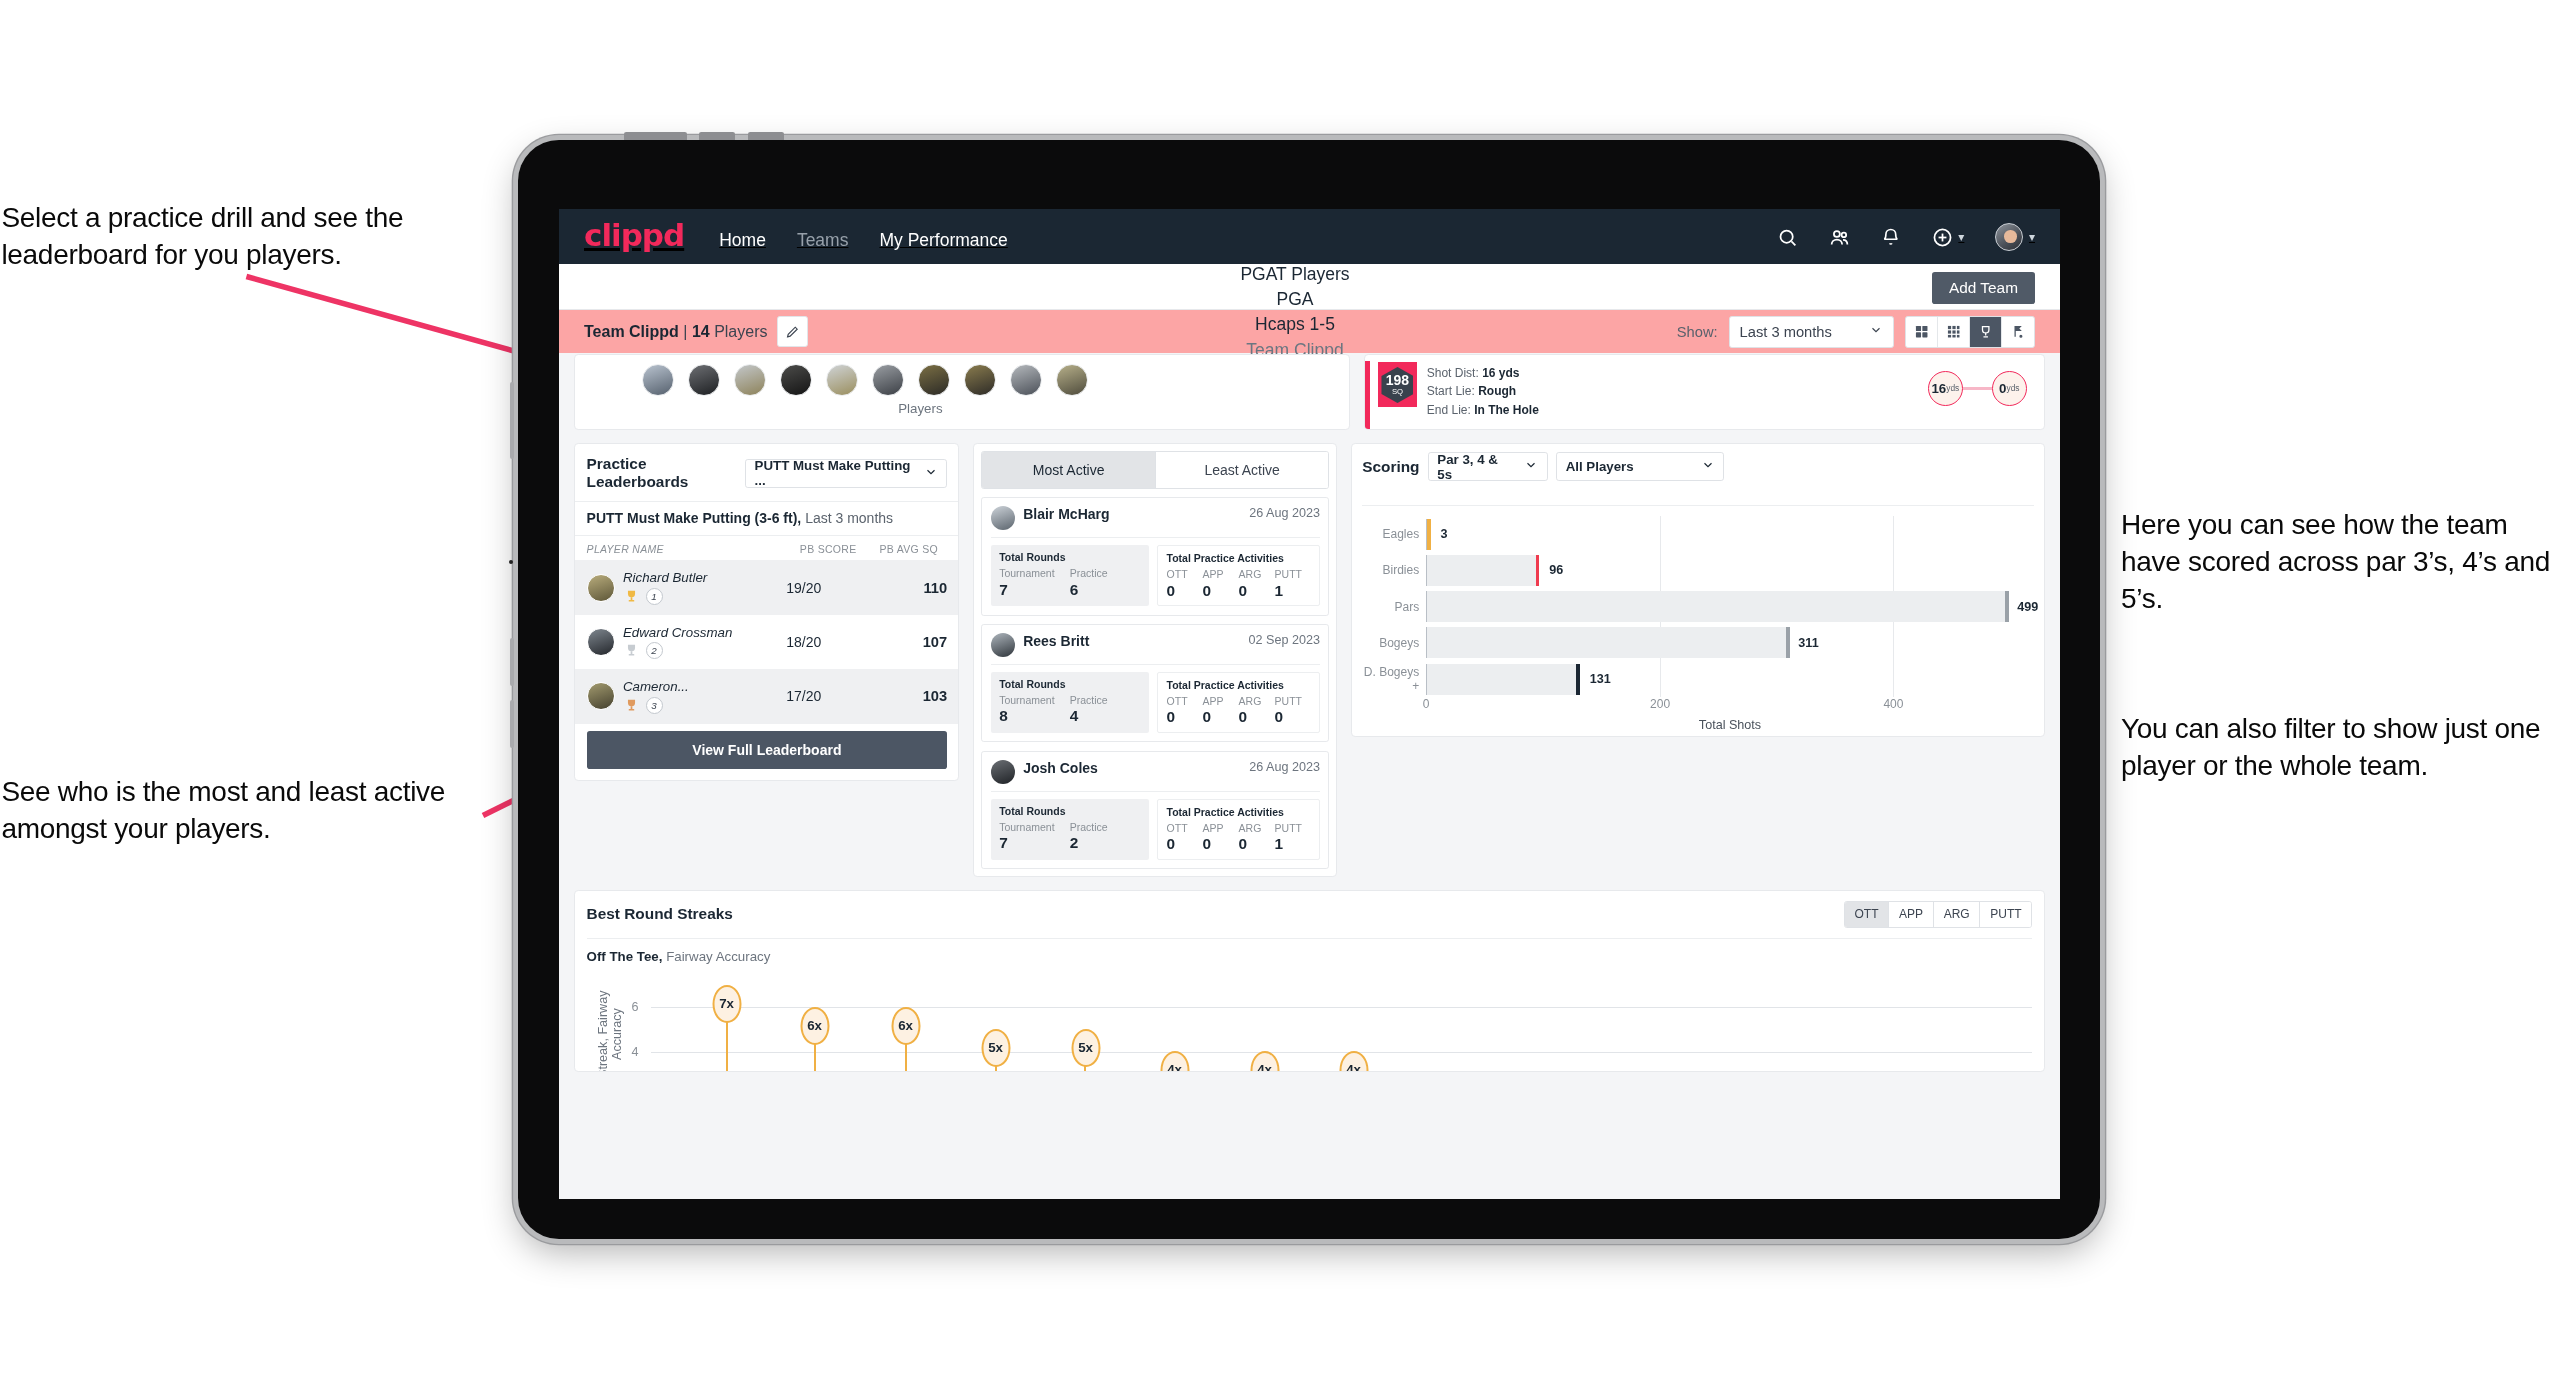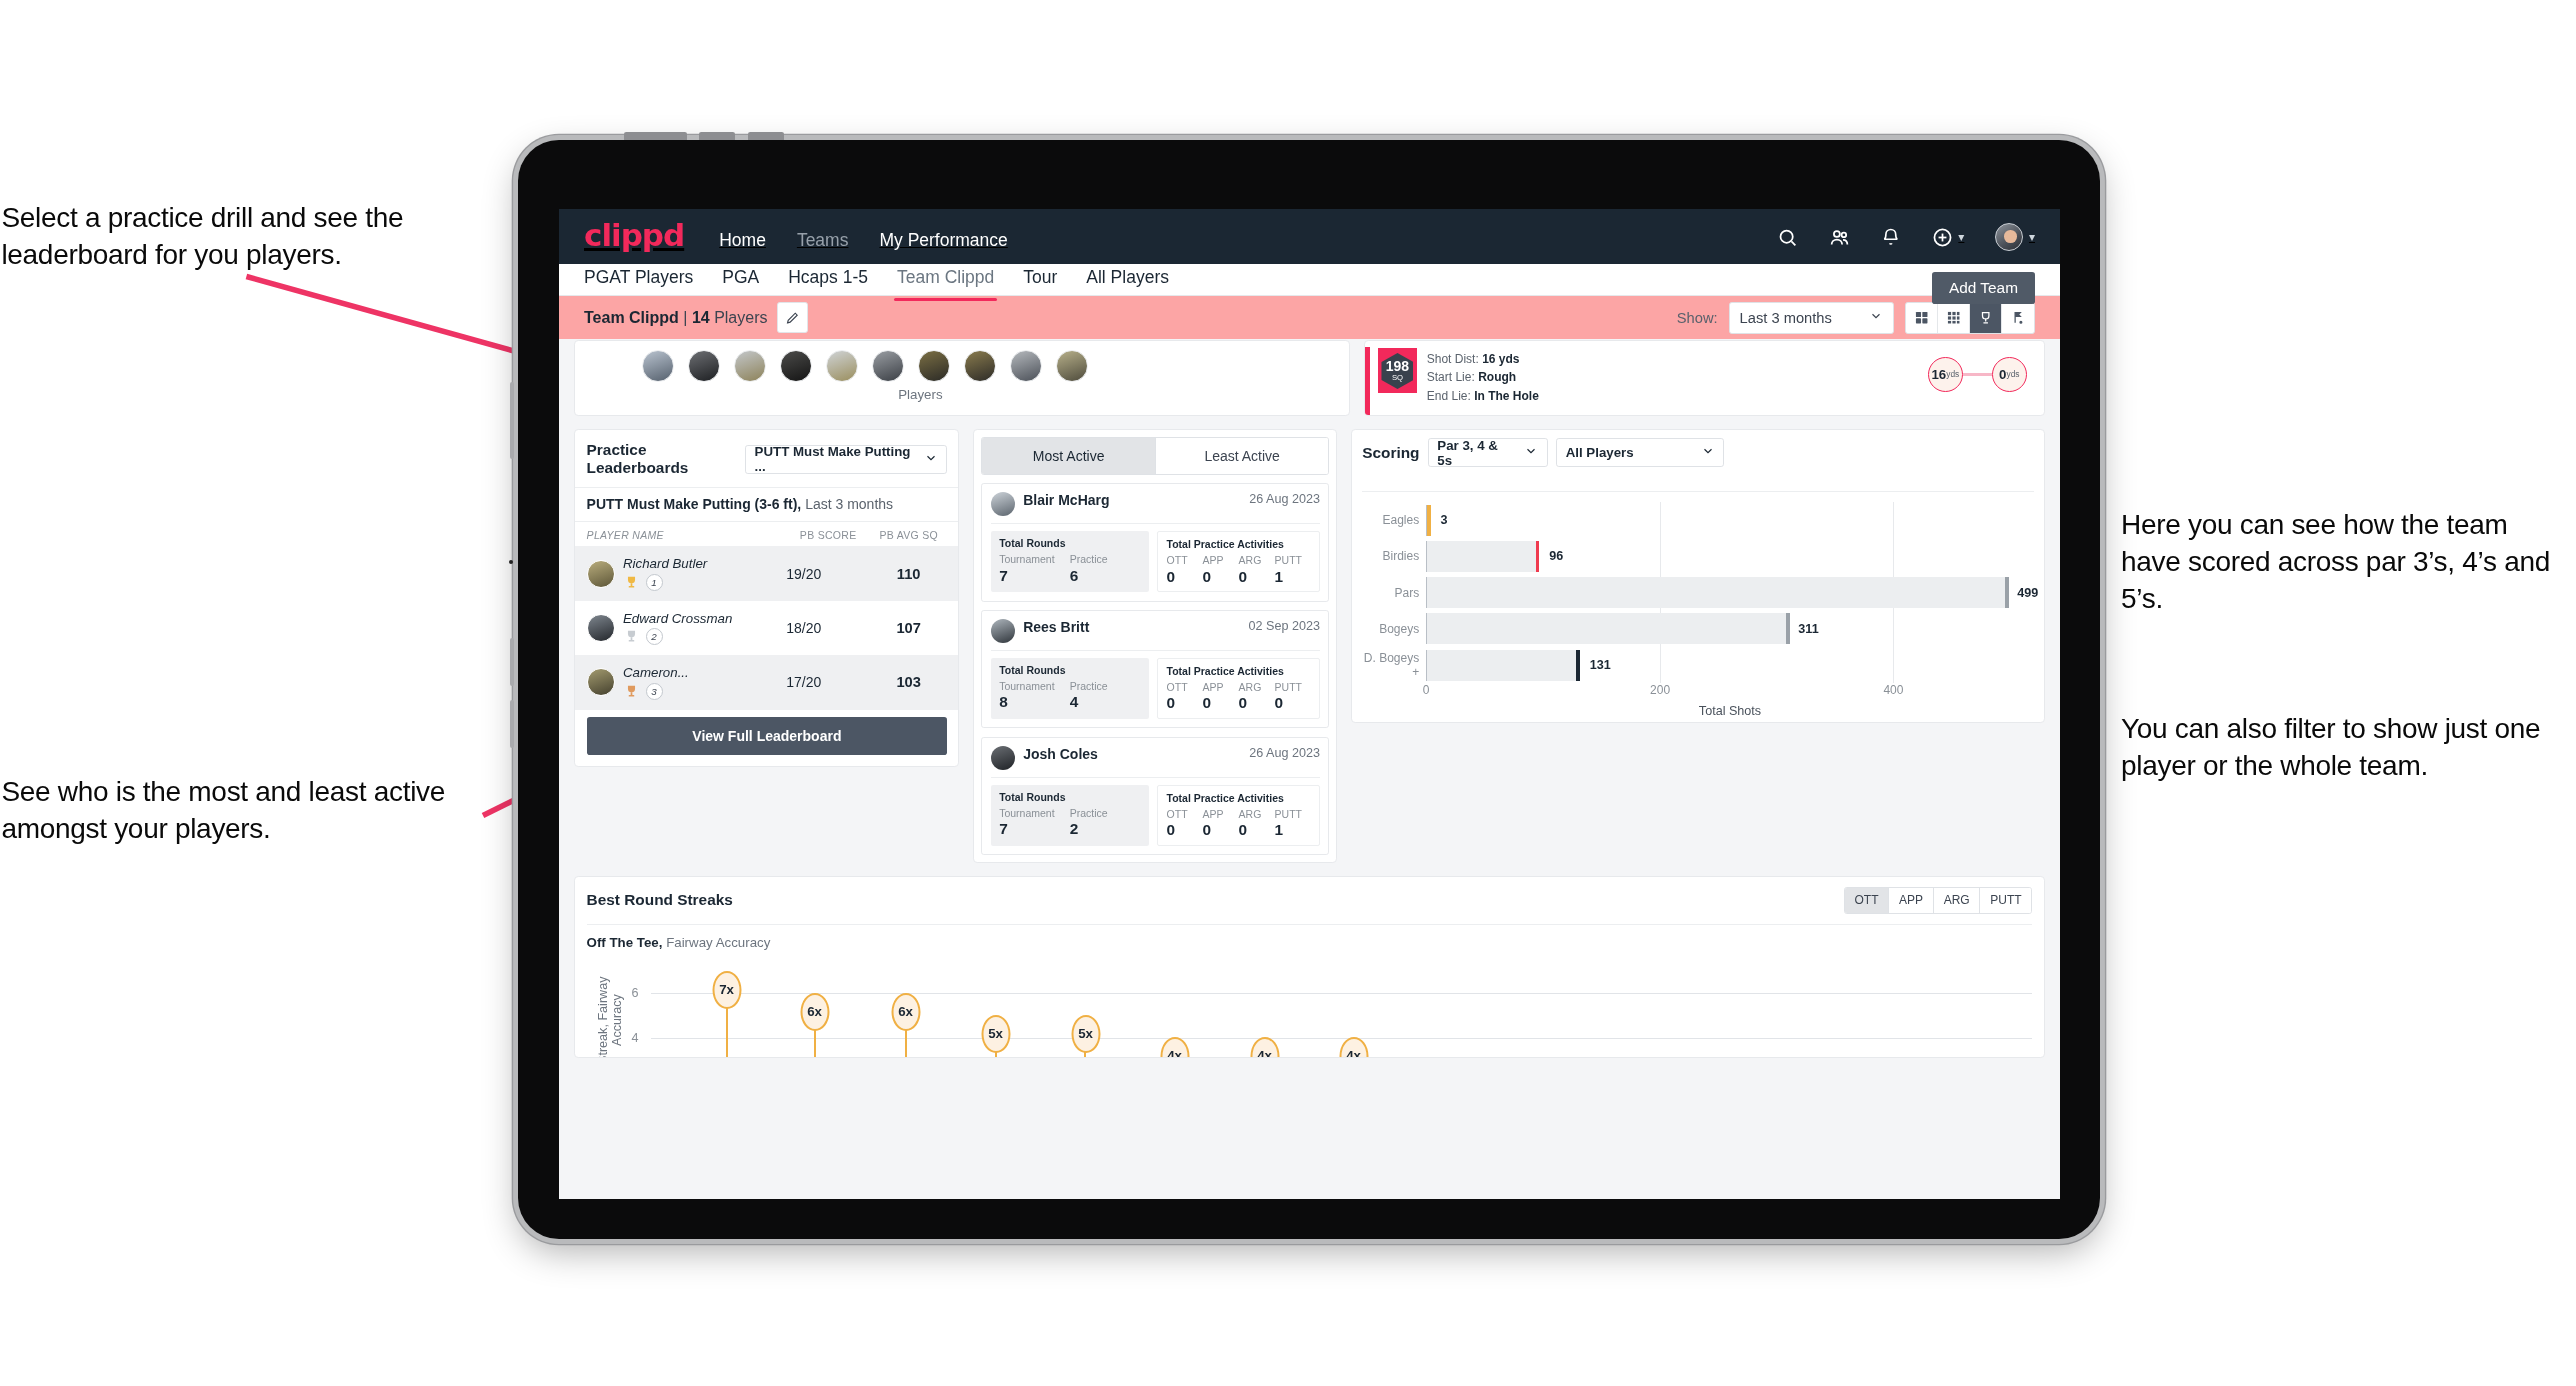--- a/index.html
+++ b/index.html
@@ -51,22 +51,22 @@
   .nicon { color: #fff; display: flex; align-items: center; }
   .nicon svg { display:block; }
   .caret { color: #cfd6dd; font-size: 12px; margin-left: 5.6px; }
   .avatar-nav { width: 28px; height: 28px; border-radius: 50%;
     background: linear-gradient(145deg,#8e949c 0%,#4a4f57 60%,#2b2f35 100%);
     border: 1.4px solid #c9ced4; position: relative; overflow: hidden; }
   .avatar-nav::after { content:""; position:absolute; left:7.7px; top:6.3px; width:12.6px; height:12.6px;
     border-radius:50%; background:#e7b99a; }
 
   
-  .tabsrow { height: 32px; background: #ffffff; display: flex; align-items: center;
-    padding: 0 25px; position: relative; border-bottom: 0.7px solid #e6e8eb; }
+  .tabsrow { height: 46px; background: #ffffff; display: flex; align-items: center;
+    padding: 0 25px; position: relative; border-bottom: 0.7px solid #e6e8eb; flex-direction: column; }
   .tab { font-size: 17.5px; color: #1b2733; margin-right: 29px; padding-bottom: 4.2px;
     position: relative; white-space: nowrap; }
   .tab.active { color: #6b7681; }
   .tab.active::after { content: ""; position: absolute; left: -2.8px; right: -2.8px; bottom: -9px;
     height: 3.5px; background: #f2295b; border-radius: 2.1px; }
   .addteam { position: absolute; right: 25px; top: 8.4px; background: #505a67; color: #fff;
     font-size: 15.4px; padding: 7px 17px; border-radius: 2.8px; }
 
   
   .subhdr { height: 43px; background: #fca5a5; display: flex; align-items: center;
@@ -143,21 +143,21 @@
   .lbRow { display: flex; align-items: center; padding: 9.8px 11.2px; }
   .lbRow.alt { background: #eff0f2; }
   .lbAv { width: 28px; height: 28px; border-radius: 50%; border: 1.4px solid #fff;
     background-size: cover; flex: none; margin-right: 8.4px; }
   .lbName { font-size: 13.3px; color: #1b2733; }
   .medals { display: flex; align-items: center; gap: 5.6px; margin-top: 2.8px; }
   .rankpill { width: 17px; height: 17px; border-radius: 50%; border: 0.7px solid #c3c8ce;
     background: #fff; font-size: 9.8px; color: #3c4450; display: flex;
     align-items: center; justify-content: center; }
   .valS { width: 84px; text-align: left; font-size: 14px; color: #1b2733; }
-  .valQ { width: 77px; text-align: center; font-size: 14.7px; font-weight: 700; color: #1b2733; }
+  .valQ { width: 77px; text-align: right; font-size: 14.7px; font-weight: 700; color: #1b2733; }
   .lbBtn { margin: 7px 11.2px 11.2px 11.2px; background: #4c5664; color: #fff; font-size: 14px;
     font-weight: 700; text-align: center; padding: 11.2px 0; border-radius: 2.8px; }
 
   
   .actCard { width: 364px; padding: 7px; }
   .segbar { display: flex; border: 0.7px solid #dfe2e6; border-radius: 2.8px; overflow: hidden;
     margin-bottom: 8.4px; }
   .seg { flex: 1; text-align: center; font-size: 14px; color: #3c4450; padding: 9.8px 0;
     background: #fff; }
   .seg.on { background: #e2e4e7; color: #1b2733; }

